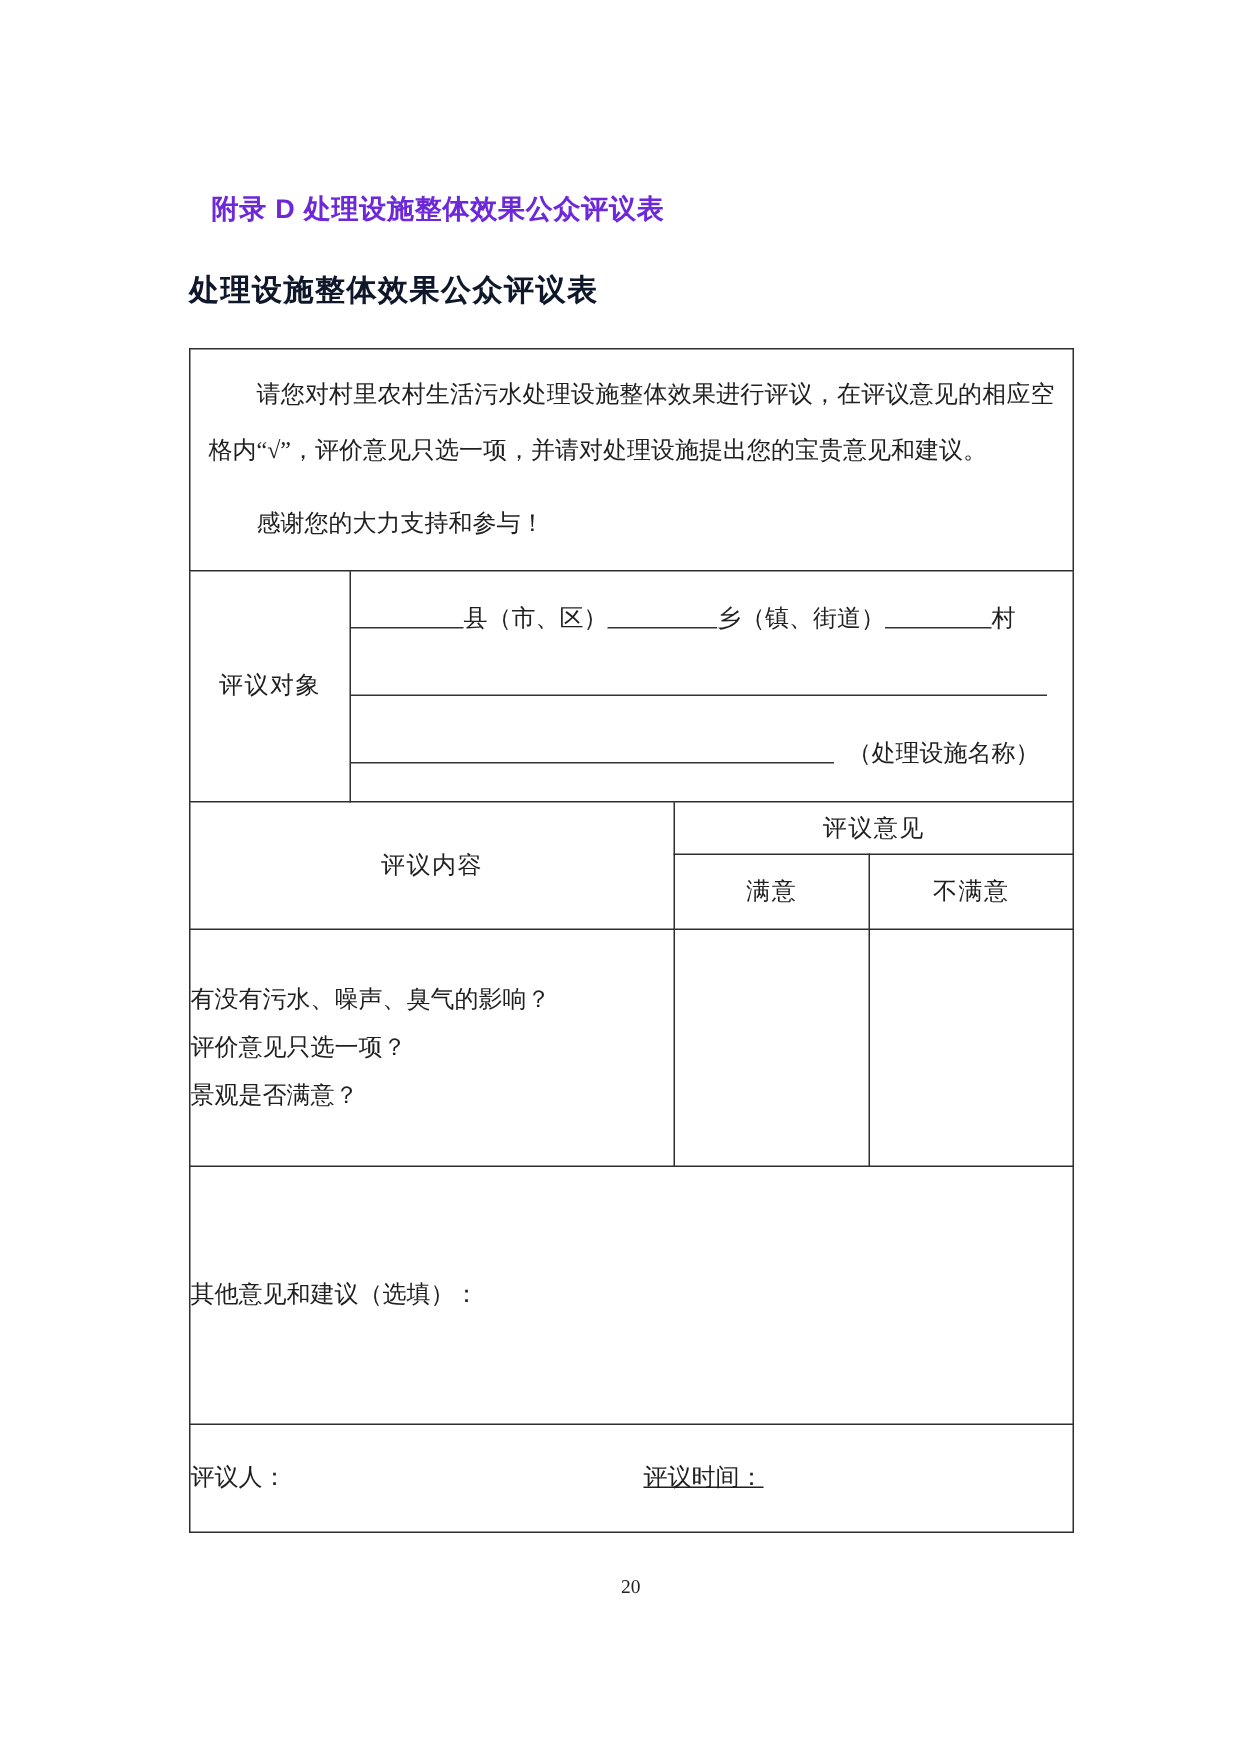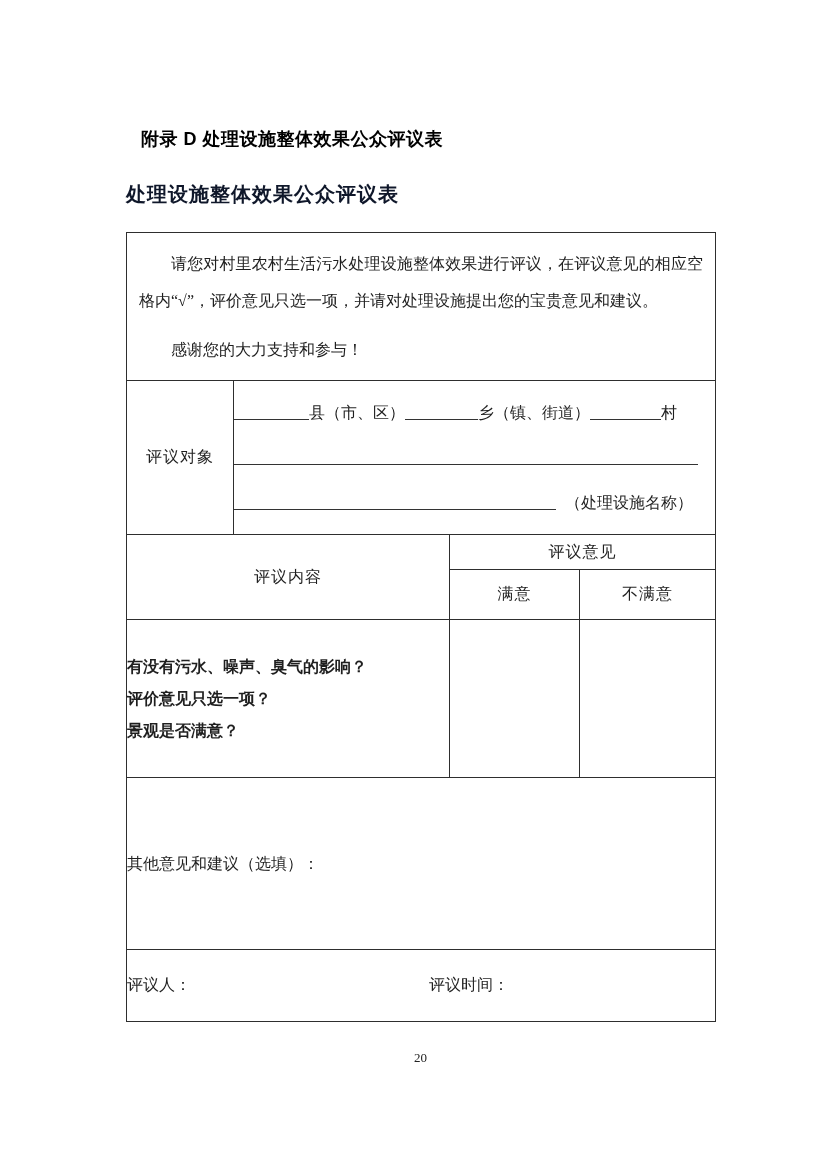--- a/index.html
+++ b/index.html
@@ -20,21 +20,21 @@
   
   .appendix-heading {
     position: absolute;
     left: 122px;
     top: 126px;
     margin: 0;
     font-family: "Liberation Sans", sans-serif;
     font-weight: bold;
     font-size: 18px;
     line-height: 26px;
-    color: #000000;
+    color: #6d28d9;
     letter-spacing: 0.5px;
     padding-left: 19px;
   }
   .form-title {
     position: absolute;
     left: 126px;
     top: 180px;
     width: 589px;
     margin: 0;
     text-align: left;
@@ -106,21 +106,21 @@
 
   
   td.hdr {
     text-align: center;
     letter-spacing: 1px;
   }
   tr.opinion-row td { height: 35px; }
   tr.subhdr-row td  { height: 50px; }
 
   
-  tr.questions-row td { height: 158px; font-weight: bold; }
+  tr.questions-row td { height: 158px; }
   td.questions-cell {
     vertical-align: middle;
     padding: 0 7px;
   }
   .questions-cell p {
     margin: 0;
     line-height: 32px;
   }
 
   
@@ -130,21 +130,21 @@
     padding: 9px 7px 0 7px;
     line-height: 28px;
     font-family: Liberation Serif, serif;
   }
 
   
   td.signoff-cell {
     height: 72px;
     padding: 0 0 0 7px;
   }
-  .signoff-wrap { white-space: nowrap; }
+  .signoff-wrap { white-space: nowrap; text-decoration: underline; }
   .signoff-wrap .reviewer { display: inline-block; width: 302px; }
 
   
   .page-number {
     position: absolute;
     left: 126px;
     top: 1050px;
     width: 589px;
     text-align: center;
     font-size: 13px;

